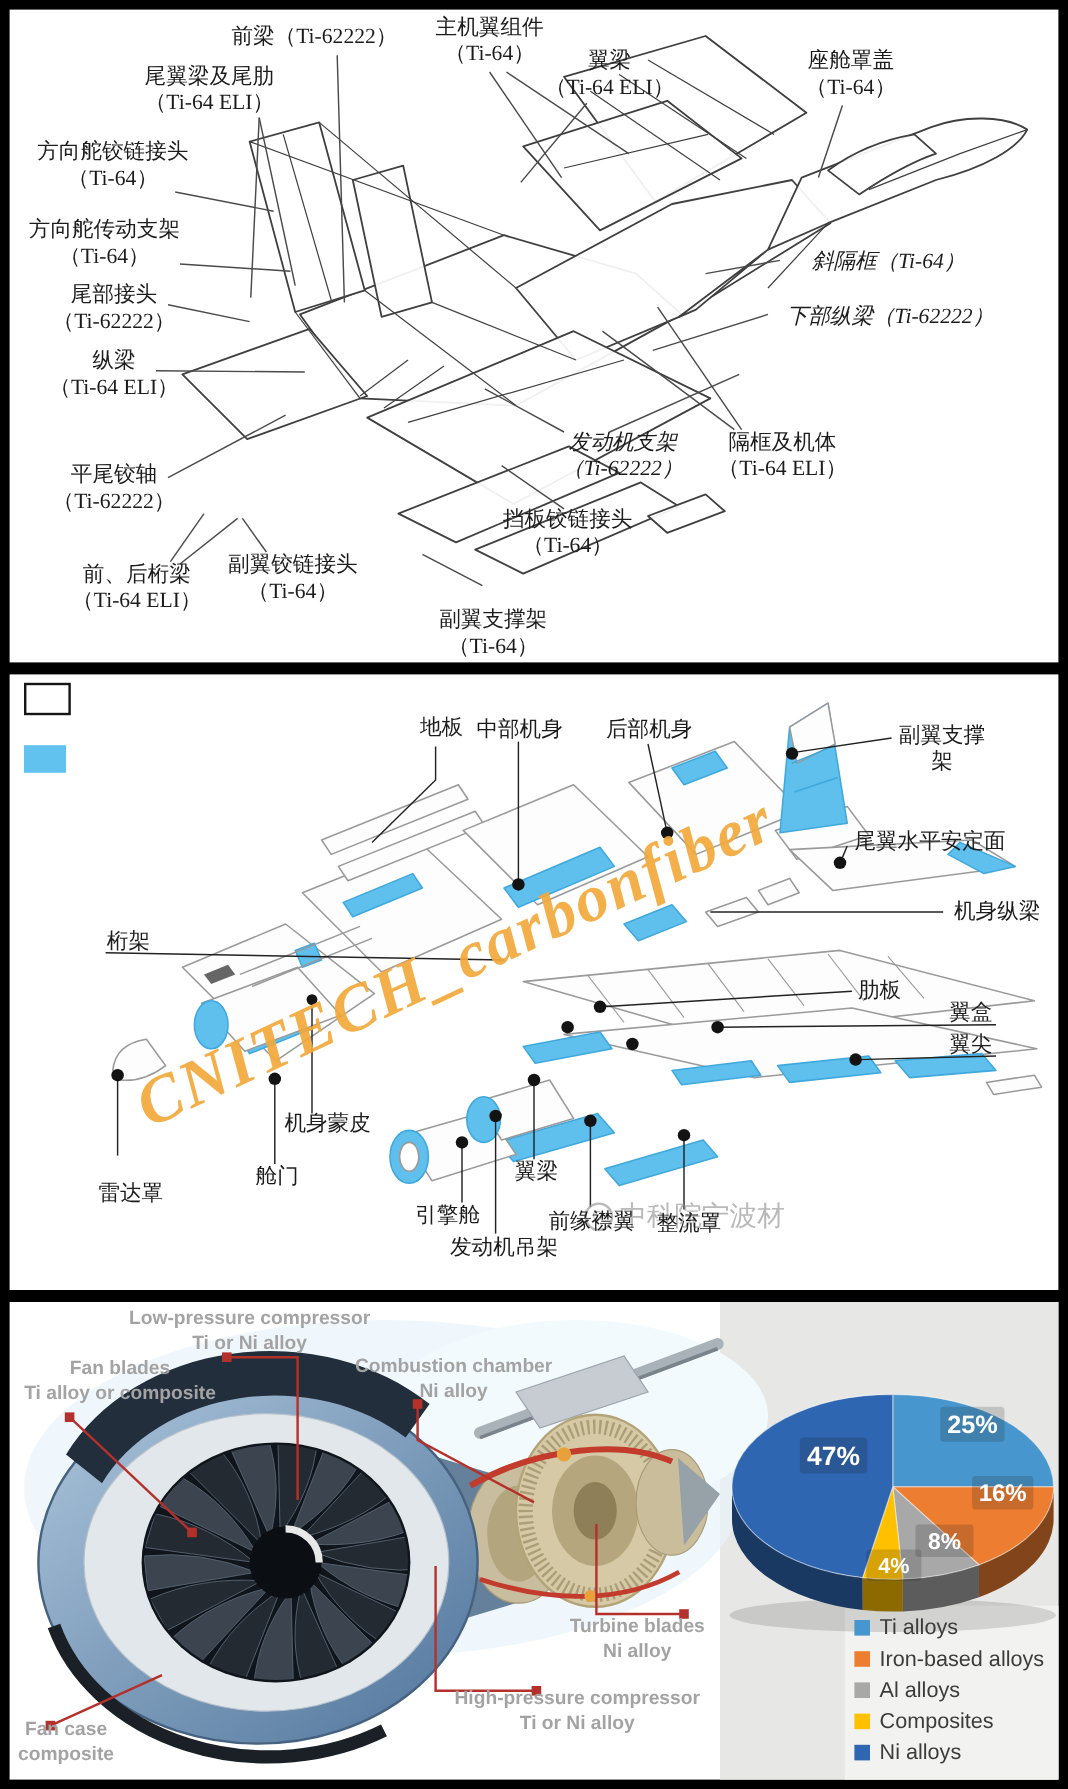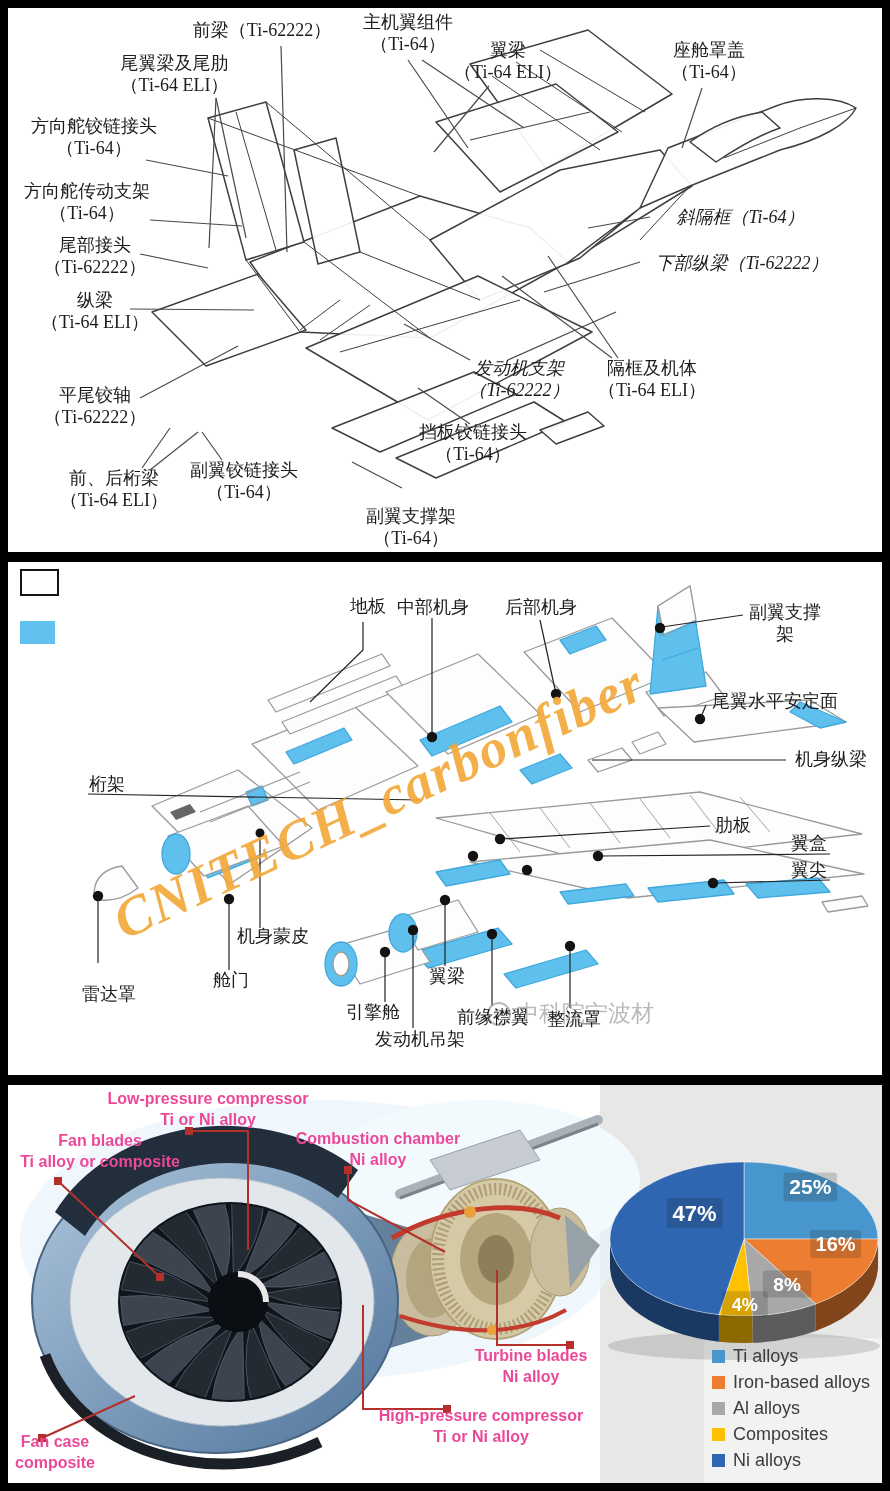--- a/index.html
+++ b/index.html
@@ -3,21 +3,21 @@
 <meta charset="utf-8">
 <style>
   html,body{margin:0;padding:0;background:#ffffff;}
   #stage{position:relative;width:890px;height:1491px;background:#000;overflow:hidden;
          font-family:"Liberation Serif","DejaVu Serif",serif;}
   .panel{position:absolute;background:#fff;z-index:0;}
   #art{position:absolute;left:0;top:0;z-index:1;}
   .lbl{position:absolute;white-space:pre-line;text-align:center;color:#1c1c1c;
        font-size:18px;line-height:1.22;z-index:3;}
   .lbl.la{text-align:center;font-style:italic;}
-  .eng{position:absolute;white-space:pre-line;text-align:center;color:#ec4899;z-index:3;
+  .eng{position:absolute;white-space:pre-line;text-align:center;color:#a3a3a3;z-index:3;
        font-family:"Liberation Sans","DejaVu Sans",sans-serif;font-weight:bold;
        font-size:16px;line-height:1.3;}
   .badge{position:absolute;background:#E8812F;color:#fff;display:flex;align-items:center;
          justify-content:center;z-index:4;letter-spacing:3px;}
   #badge1{left:659px;top:471px;width:207px;height:50px;font-size:36px;}
   #badge2{left:664px;top:971px;width:216px;height:69px;font-size:40px;letter-spacing:1px;}
   #badge3{left:619px;top:1097px;width:262px;height:59px;font-size:38px;letter-spacing:2px;}
   .lg2box{position:absolute;width:35px;height:23px;z-index:3;}
   #lg2a{left:20px;top:569px;background:#fff;border:2px solid #151515;}
   #lg2b{left:20px;top:621px;background:#62C2EF;}

